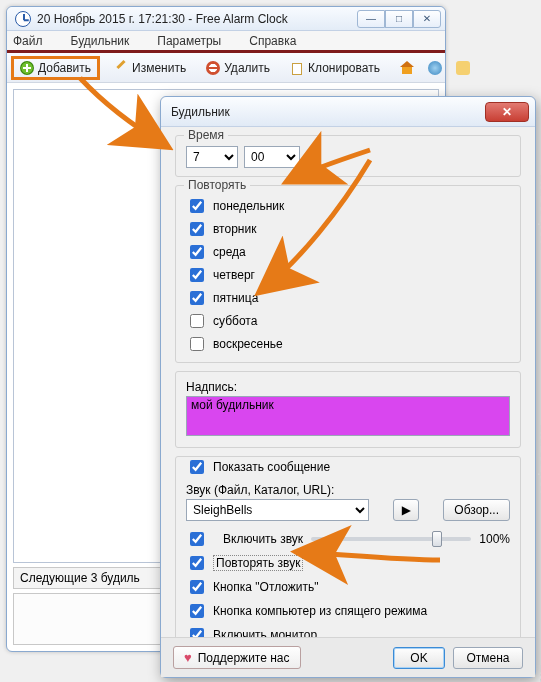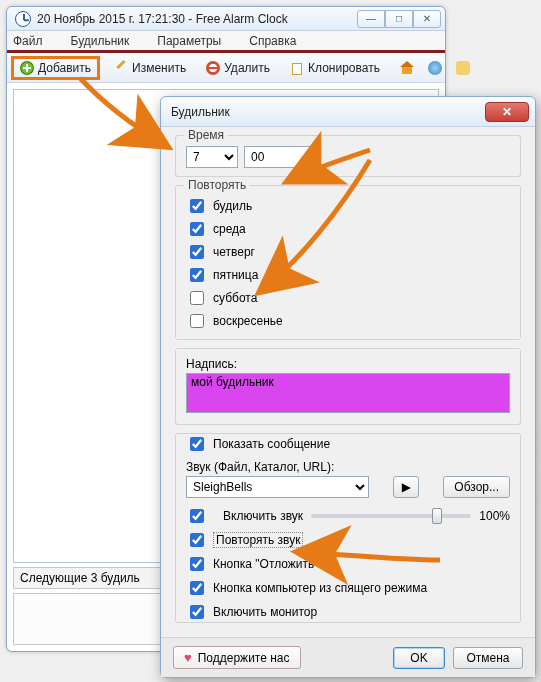--- a/index.html
+++ b/index.html
@@ -274,32 +274,36 @@
     <div class="dlg-close">✕</div>
   </div>
   <div class="dlg-body">
 
     <div class="grp">
       <span class="grp-title">Время</span>
       <div class="time-row">
         <select class="combo" style="width:52px">
           <option>7</option>
         </select>
-        <select class="combo" style="width:76px">
+        <select class="combo" style="width:56px">
           <option>00</option>
         </select>
       </div>
     </div>
 
     <div class="grp">
       <span class="grp-title">Повторять</span>
       <div class="cblist">
         <label class="cb">
             <input type="checkbox" checked="" style="">
-            <span>будиль</span>
+            <span>понедельник</span>
+          </label>
+        <label class="cb">
+            <input type="checkbox" checked="" style="">
+            <span>вторник</span>
           </label>
         <label class="cb">
             <input type="checkbox" checked="" style="">
             <span>среда</span>
           </label>
         <label class="cb">
             <input type="checkbox" checked="" style="">
             <span>четверг</span>
           </label>
         <label class="cb">

